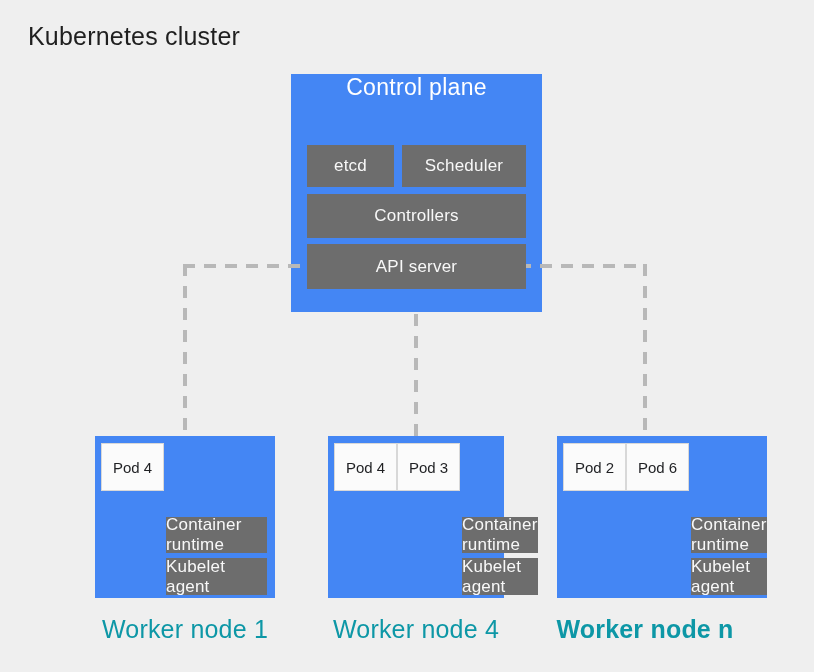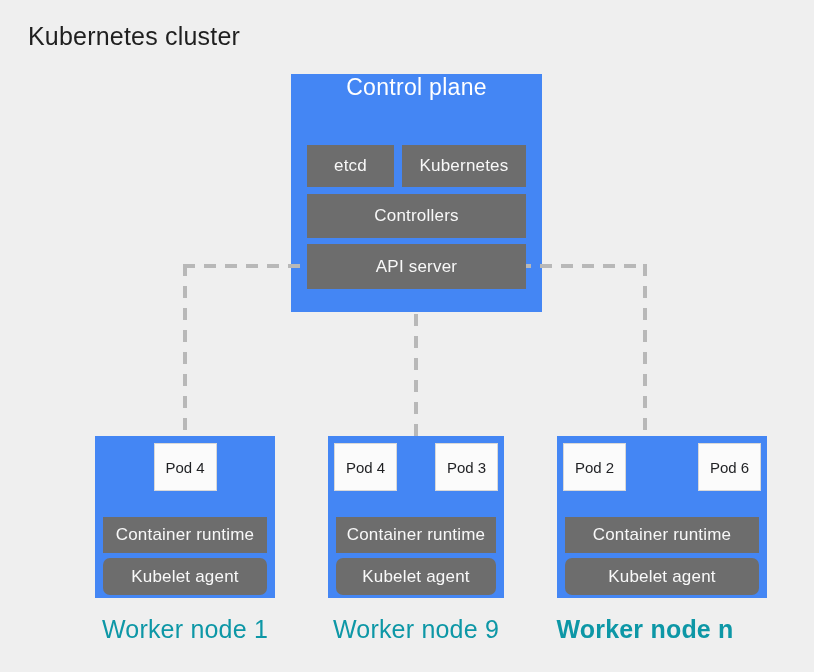--- a/index.html
+++ b/index.html
@@ -74,21 +74,21 @@
   .cp-controllers { height: 44px; margin-bottom: 6px; }
   .cp-apiserver { height: 45px; }
 
   
   .worker-node {
     position: absolute;
     top: 436px;
     height: 162px;
     background: #4486f4;
     display: flex;
-    flex-direction: column;
+    flex-direction: row;
     box-sizing: border-box;
     padding: 7px 6px 3px 6px;
   }
   #worker-node-1 { left: 95px;  width: 180px; }
   #worker-node-2 { left: 328px; width: 176px; }
   #worker-node-3 { left: 557px; width: 210px; }
 
   .pods-row { display: flex; height: 48px; }
   .pods-row.center  { justify-content: center; }
   .pods-row.spread  { justify-content: space-between; }
@@ -98,21 +98,21 @@
     border: 1px solid #d8d8d8;
     box-sizing: border-box;
     color: #1f2023;
     font-size: 15px;
     display: flex;
     align-items: center;
     justify-content: center;
   }
   .wn-bottom { margin-top: auto; padding: 0 2px; }
   .wn-gray { height: 36px; margin-top: 5px; }
-  .wn-gray.kubelet { height: 37px; border-radius: 7px; }
+  .wn-gray.kubelet { height: 37px; }
 
   
   .worker-label {
     position: absolute;
     top: 615px;
     text-align: center;
     font-size: 25px;
     color: #0d97a6;
     letter-spacing: 0.2px;
   }
@@ -130,21 +130,21 @@
   <div class="line h" id="line-h"></div>
   <div class="line v" id="line-left"></div>
   <div class="line v" id="line-center"></div>
   <div class="line v" id="line-right"></div>
 
   <div class="control-plane">
     <div class="cp-title">Control plane</div>
     <div class="cp-rows">
       <div class="cp-row1">
         <div class="gray-box cp-etcd">etcd</div>
-        <div class="gray-box cp-scheduler">Kubernetes</div>
+        <div class="gray-box cp-scheduler">Scheduler</div>
       </div>
       <div class="gray-box cp-controllers">Controllers</div>
       <div class="gray-box cp-apiserver">API server</div>
     </div>
   </div>
 
   <div class="worker-node" id="worker-node-1">
     <div class="pods-row center">
       <div class="pod">Pod 4</div>
     </div>
@@ -170,16 +170,16 @@
       <div class="pod">Pod 2</div>
       <div class="pod">Pod 6</div>
     </div>
     <div class="wn-bottom">
       <div class="gray-box wn-gray">Container runtime</div>
       <div class="gray-box wn-gray kubelet">Kubelet agent</div>
     </div>
   </div>
 
   <div class="worker-label" id="worker-label-1">Worker node 1</div>
-  <div class="worker-label" id="worker-label-2">Worker node 9</div>
+  <div class="worker-label" id="worker-label-2">Worker node 4</div>
   <div class="worker-label" id="worker-label-3">Worker node n</div>
 
 </div>
 
 </body></html>

